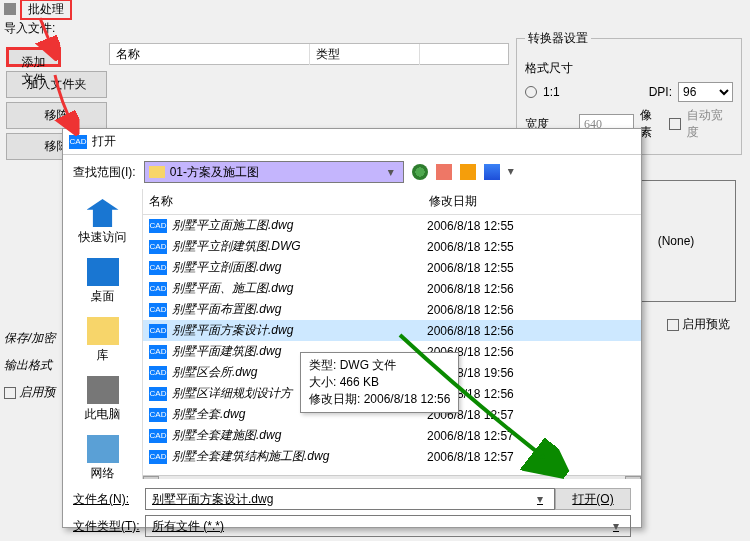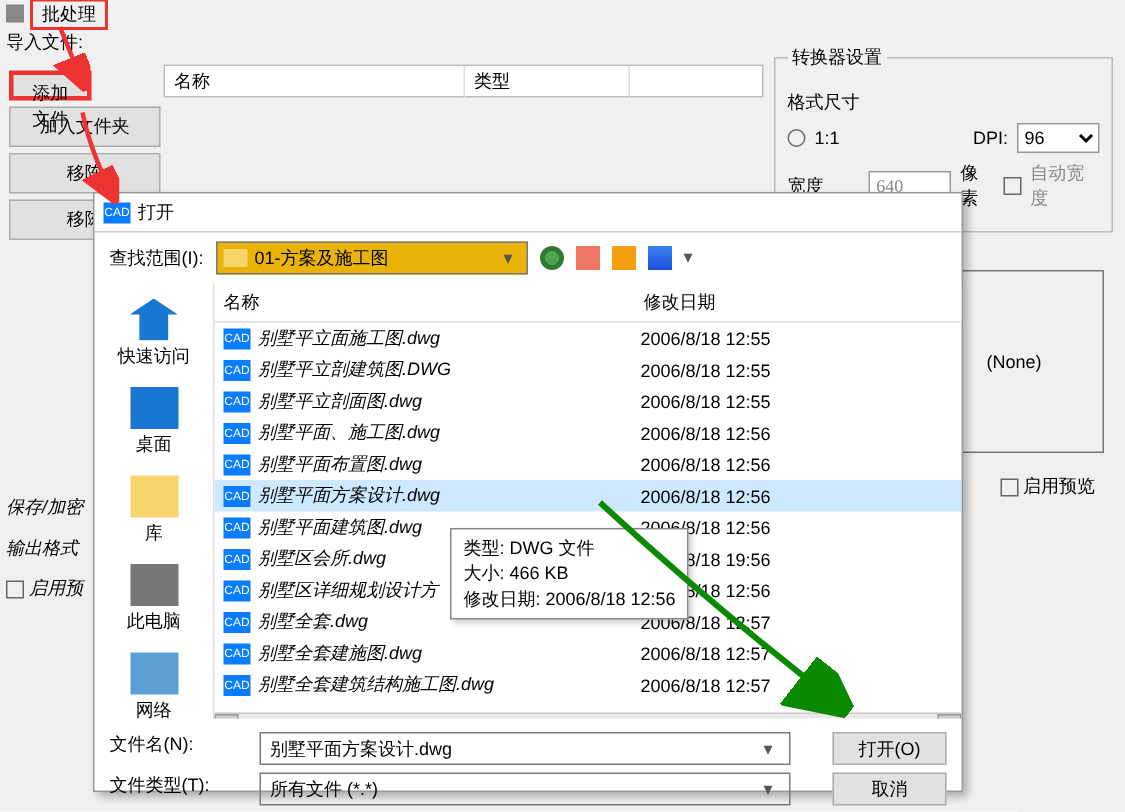--- a/index.html
+++ b/index.html
@@ -36,21 +36,21 @@
 .preview-box { position: absolute; right: 14px; top: 180px; width: 120px; height: 122px; border: 1px solid #777; display: flex; align-items: center; justify-content: center; }
 
 .left-side-labels { position: absolute; left: 4px; top: 320px; font-style: italic; }
 .left-side-labels div { margin: 10px 0; }
 
 
 .dialog { position: absolute; left: 62px; top: 128px; width: 580px; height: 400px; background: #fff; border: 1px solid #999; box-shadow: 3px 3px 6px rgba(0,0,0,.3); }
 .dlg-title { height: 26px; display: flex; align-items: center; padding: 0 6px; border-bottom: 1px solid #ccc; }
 .cad-icon { width: 18px; height: 14px; background: #0a7cff; color: #fff; font-size: 8px; display: flex; align-items: center; justify-content: center; margin-right: 5px; }
 .lookin-row { display: flex; align-items: center; padding: 6px 10px; gap: 8px; }
-.lookin-combo { border: 1px solid #7a7a7a; width: 208px; height: 22px; display: flex; align-items: center; padding: 0 4px; background: #eab308; }
+.lookin-combo { border: 1px solid #7a7a7a; width: 260px; height: 22px; display: flex; align-items: center; padding: 0 4px; background: #c4b5fd; }
 .folder-ico { width: 16px; height: 12px; background: #f7d56a; margin-right: 5px; }
 .combo-arrow { margin-left: auto; width: 16px; text-align: center; color: #555; }
 .tb-icons { display: flex; gap: 8px; align-items: center; }
 .tb-icons span { width: 16px; height: 16px; display: inline-block; }
 .i-back { background: radial-gradient(circle,#4fa84f 40%,#2e7d2e 42%); border-radius: 50%; }
 .i-red { background: #e76; }
 .i-orange { background: #f59e0b; }
 .i-view { background: linear-gradient(#3b82f6,#1d4ed8); }
 
 .dlg-body { display: flex; height: 290px; }
@@ -71,21 +71,21 @@
 .fb-rows { overflow: auto; height: 260px; }
 .fb-row { display: flex; padding: 2px 6px; align-items: center; }
 .fb-row.selhl { background: #cde8ff; }
 .fb-row .cad { width: 18px; height: 14px; background: #0a7cff; color: #fff; font-size: 8px; display: flex; align-items: center; justify-content: center; margin-right: 5px; }
 .fb-row .fname { width: 255px; white-space: nowrap; overflow: hidden; text-overflow: ellipsis; font-style: italic; }
 .fb-row .fdate { flex: 1; }
 
 .tooltip { position: absolute; left: 300px; top: 352px; background: #fff; border: 1px solid #888; padding: 4px 8px; font-size: 11px; box-shadow: 2px 2px 4px rgba(0,0,0,.2); z-index: 20; }
 
 .dlg-bottom { padding: 4px 10px; }
-.dlg-bottom .brow { display: flex; gap: 28px; margin: 5px 0; }
+.dlg-bottom .brow { display: flex; align-items: center; gap: 0; margin: 5px 0; text-decoration: underline; }
 .dlg-bottom label { width: 72px; }
 .longcombo { border: 1px solid #7a7a7a; flex: 1; height: 22px; display: flex; align-items: center; padding: 0 6px; }
 .dbtn { width: 76px; height: 22px; border: 1px solid #adadad; background: #e1e1e1; text-align: center; line-height: 20px; }
 
 
 .arrow-red { position: absolute; stroke: #e33; stroke-width: 3; fill: none; z-index: 30; }
 .arrow-green { position: absolute; stroke: #0a8a00; stroke-width: 4; fill: none; z-index: 30; }
 
 .scrollh { height: 16px; background: #e9e9e9; border-top: 1px solid #ccc; display:flex; }
 .scrollh .s-btn { width:16px; background:#cfcfcf; border:1px solid #999; }
@@ -276,21 +276,20 @@
           <span class="combo-arrow">▾</span>
         </div>
       <div class="dbtn">打开(O)</div>
     </div>
     <div class="brow">
       <label>文件类型(T):</label>
       <div class="longcombo">
           <span>所有文件 (*.*)</span>
           <span class="combo-arrow">▾</span>
         </div>
-      <div class="dbtn">取消</div>
     </div>
   </div>
 </div>
 
 <div class="tooltip">
   <div>类型: DWG 文件</div>
   <div>大小: 466 KB</div>
   <div>修改日期: 2006/8/18 12:56</div>
 </div>
 

